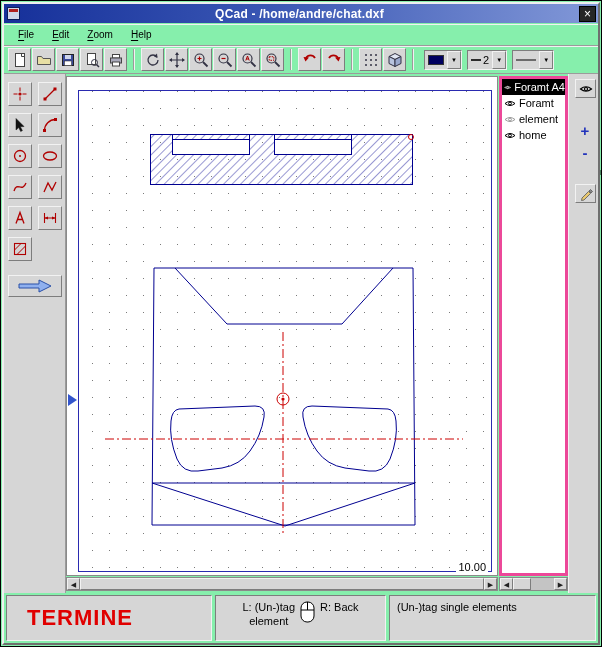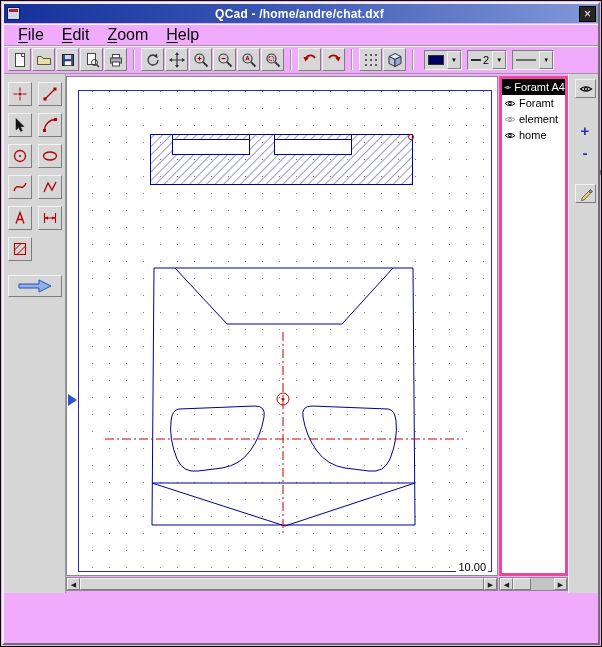--- a/index.html
+++ b/index.html
@@ -1,21 +1,21 @@
 <!DOCTYPE html>
 <html><head>
 <meta charset="utf-8">
 <style>
   * { margin:0; padding:0; box-sizing:border-box; }
   html,body { background:#666; }
   body { font-family:"Liberation Sans", sans-serif; }
 
   .window{
     position:relative; width:602px; height:647px;
-    background:#f0abfc; border:1px solid #000; overflow:hidden;
+    background:#86efac; border:1px solid #000; overflow:hidden;
   }
   .window::before{
     content:""; position:absolute; inset:1px; pointer-events:none;
     border:2px solid #efefef; border-right-color:#6f6f6f; border-bottom-color:#6f6f6f;
     z-index:50;
   }
 
   
   .titlebar{
     position:absolute; left:3px; top:3px; right:3px; height:19px;
@@ -31,21 +31,21 @@
     border:1px solid #000; display:flex; align-items:center; justify-content:center;
     font-size:12px; line-height:1; cursor:default;
   }
 
   
   .menubar{
     position:absolute; left:3px; top:23px; right:3px; height:22px;
     display:flex; align-items:center; padding-left:5px;
     border-bottom:1px solid #9b9b9b; box-shadow:0 1px 0 #f2f2f2 inset;
   }
-  .mitem{ padding:21px 9px; font-size:16px; color:#000; }
+  .mitem{ padding:21px 9px; font-size:10px; color:#000; }
   .mitem u{ text-underline-offset:2px; }
 
   
   .toolbar{
     position:absolute; left:3px; top:45px; right:3px; height:28px;
     display:flex; align-items:center; padding-left:4px; gap:1px;
     border-bottom:1px solid #9b9b9b; box-shadow:0 1px 0 #f2f2f2 inset;
   }
   .tbtn{
     width:23px; height:23px; display:flex; align-items:center; justify-content:center;
@@ -497,14 +497,34 @@
     <div class="rslabel minus">-</div>
     <div class="rslabel ren">REN</div>
     <div class="rsbtn" style="top:110px;">
       <svg width="14" height="14" viewBox="0 0 14 14">
           <path d="M3 11 L9.5 4.5 L11.5 6.5 L5 13 L2.5 13.5 Z" fill="#e8c870" stroke="#555" stroke-width="0.8"></path>
           <path d="M10 4 L11.5 2.5 L13.5 4.5 L12 6 Z" fill="#888" stroke="#555" stroke-width="0.8"></path>
         </svg>
     </div>
   </div>
 
+  <div class="statusbar">
+    <div class="spanel sp1">
+      <span class="termine">TERMINE</span>
+    </div>
+    <div class="spanel sp2">
+      <div class="lhint">
+        <div>L: (Un-)tag</div>
+        <div>element</div>
+      </div>
+      <svg width="15" height="22" viewBox="0 0 15 22">
+        <rect x="1" y="1" width="13" height="20" rx="6" fill="#fff" stroke="#000"></rect>
+        <line x1="7.5" y1="1" x2="7.5" y2="9" stroke="#000"></line>
+        <line x1="1" y1="9" x2="14" y2="9" stroke="#000"></line>
+      </svg>
+      <div class="rhint">R: Back</div>
+    </div>
+    <div class="spanel sp3">
+      <span>(Un-)tag single elements</span>
+    </div>
+  </div>
 
 </div>
 
 </body></html>

